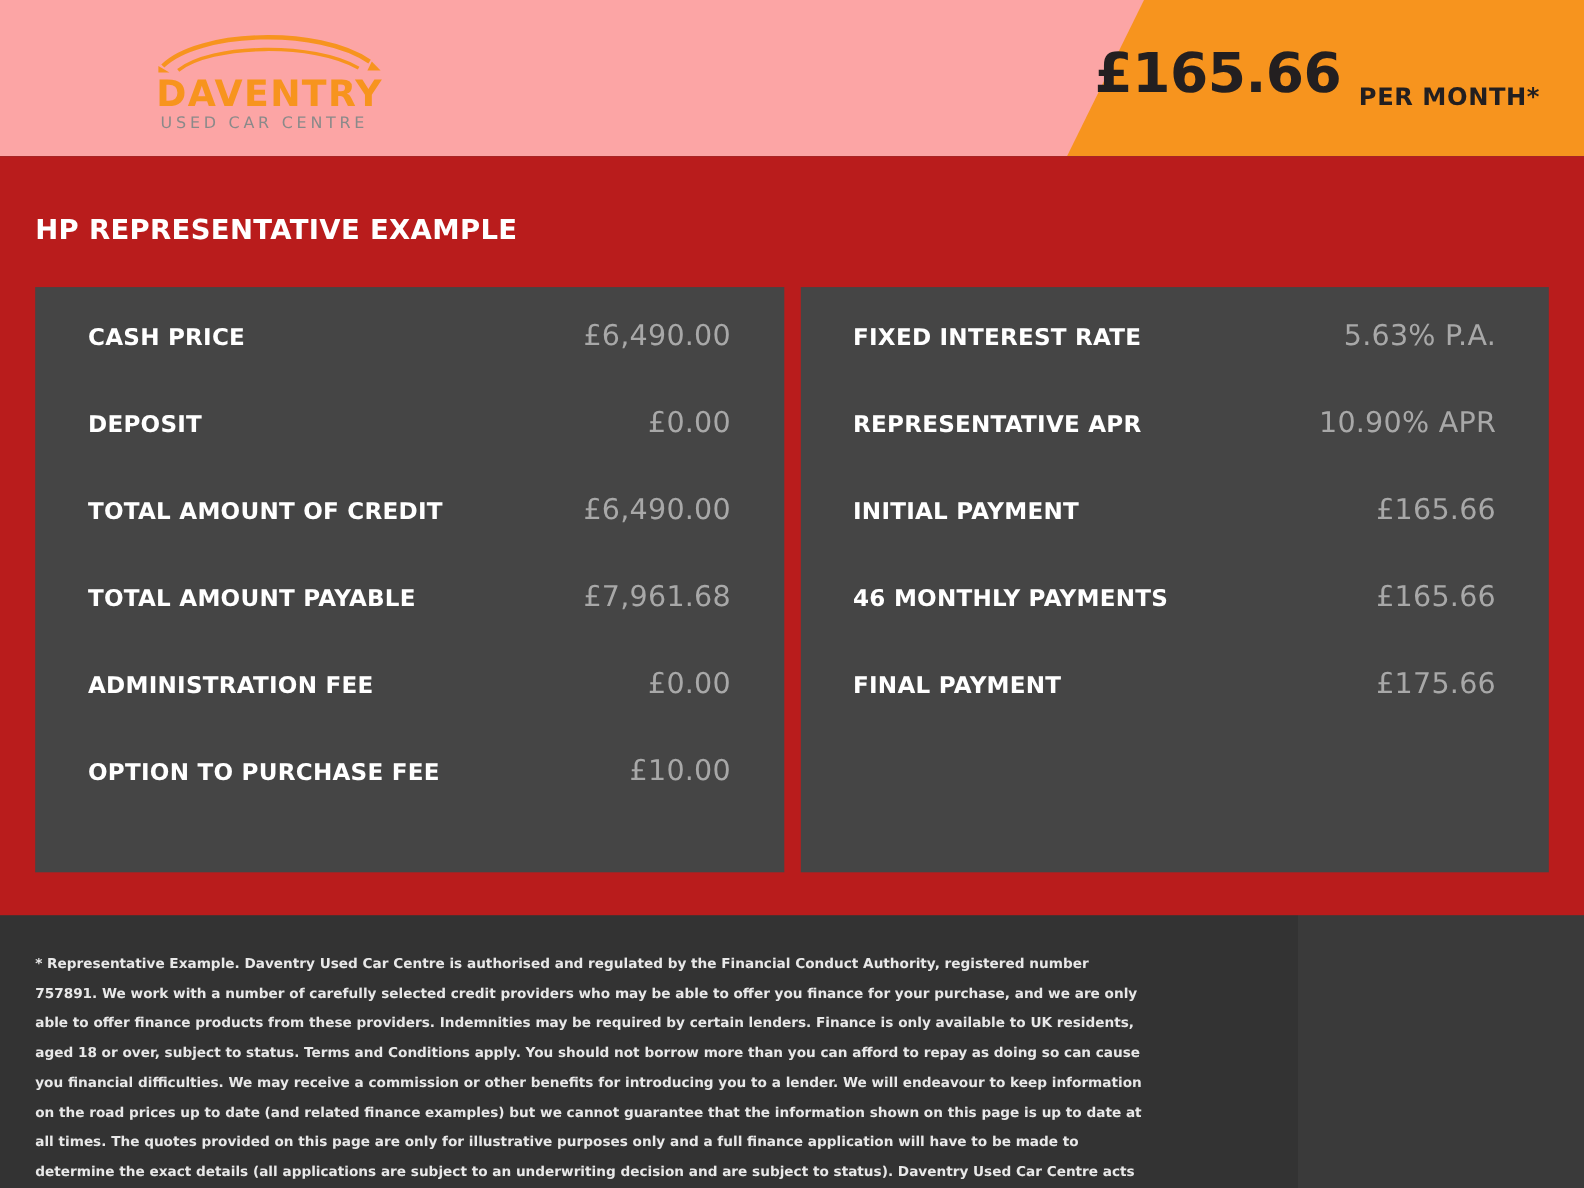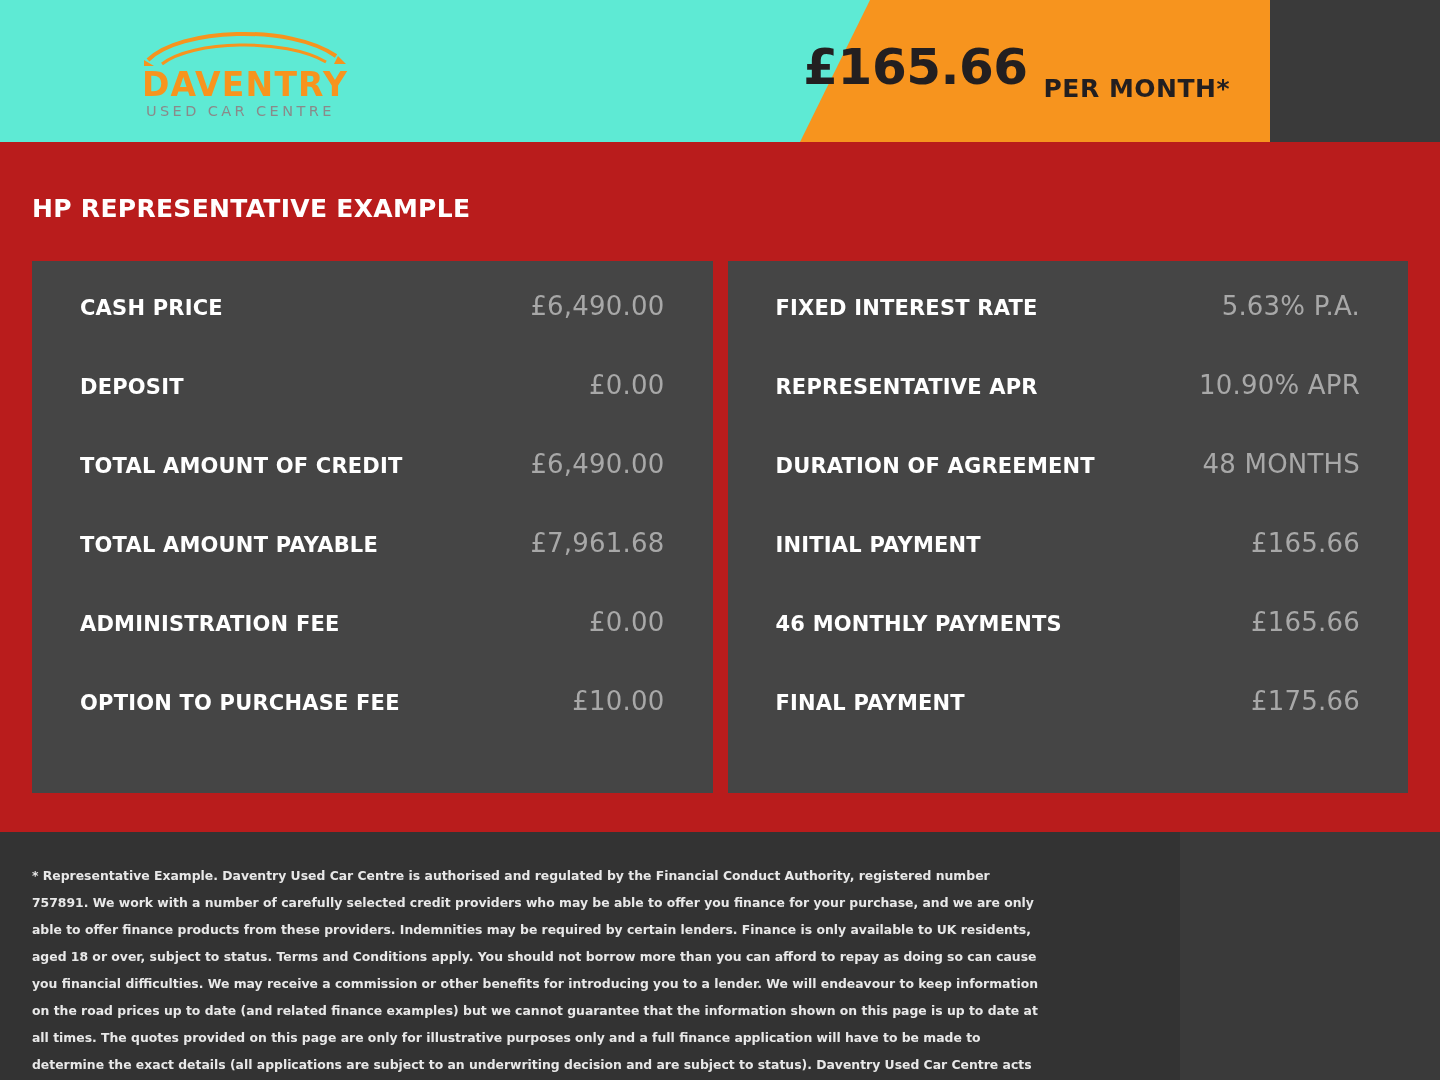--- a/index.html
+++ b/index.html
@@ -7,23 +7,23 @@
     width: 1440px;
     height: 1080px;
     background: #3a3a3a;
     font-family: "Liberation Sans", sans-serif;
     overflow: hidden;
   }
 
   
   .header {
     position: relative;
-    width: 1270px;
+    width: 1440px;
     height: 142px;
-    background: #5eead4;
+    background: #fca5a5;
     overflow: hidden;
   }
   .header-orange {
     position: absolute;
     top: 0;
     right: 0;
     width: 470px;
     height: 142px;
     background: #f7941e;
     clip-path: polygon(70px 0, 470px 0, 470px 142px, 0 142px);
@@ -42,21 +42,21 @@
   .price-amount {
     font-family: "DejaVu Sans", sans-serif;
     font-size: 50px;
     font-weight: bold;
     color: #231f20;
     letter-spacing: -0.5px;
     line-height: 1;
   }
   .price-period {
     font-family: "DejaVu Sans", sans-serif;
-    font-size: 25px;
+    font-size: 22px;
     font-weight: bold;
     color: #231f20;
     letter-spacing: 0.5px;
     padding-bottom: 4px;
     margin-top: 47px;
   }
 
   
   .logo {
     position: absolute;
@@ -194,24 +194,20 @@
     <div class="panel">
       <div class="row">
         <span class="row-label">FIXED INTEREST RATE</span>
         <span class="row-value">5.63% P.A.</span>
       </div>
       <div class="row">
         <span class="row-label">REPRESENTATIVE APR</span>
         <span class="row-value">10.90% APR</span>
       </div>
       <div class="row">
-        <span class="row-label">DURATION OF AGREEMENT</span>
-        <span class="row-value">48 MONTHS</span>
-      </div>
-      <div class="row">
         <span class="row-label">INITIAL PAYMENT</span>
         <span class="row-value">£165.66</span>
       </div>
       <div class="row">
         <span class="row-label">46 MONTHLY PAYMENTS</span>
         <span class="row-value">£165.66</span>
       </div>
       <div class="row">
         <span class="row-label">FINAL PAYMENT</span>
         <span class="row-value">£175.66</span>

